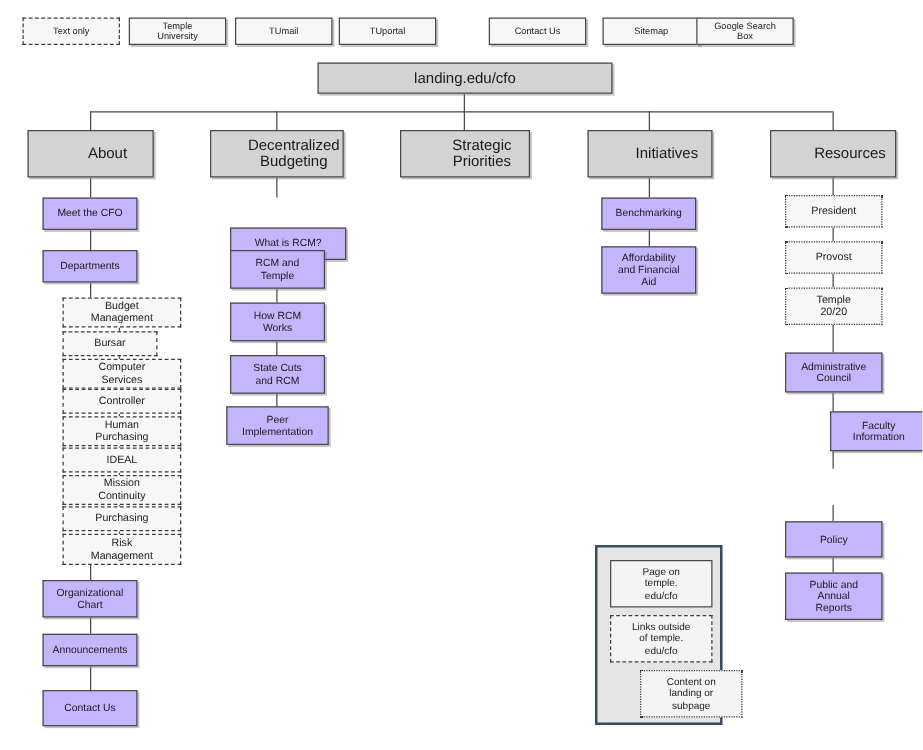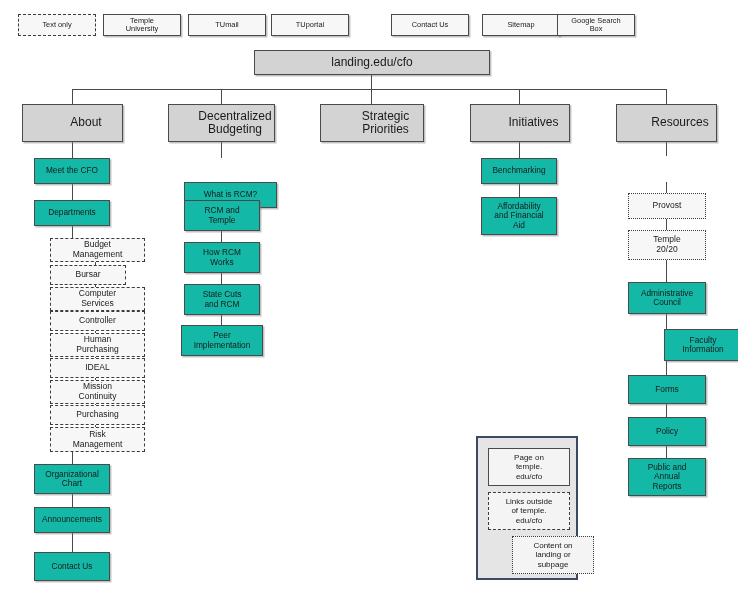--- a/index.html
+++ b/index.html
@@ -57,21 +57,21 @@
     border: 1.6px solid #4a4a4a;
     font-size: 12px;
   }
   .node.section {
     background: #d3d3d3;
     border: 1.6px solid #4a4a4a;
     font-size: 12px;
     padding-left: 29px;
   }
   .node.child {
-    background: #14b8a6;
+    background: #c4b5fd;
     font-size: 8.3px;
   }
 
   
   .vline {
     position: absolute;
     width: 1.4px;
     background: #4a4a4a;
     z-index: 1;
   }
@@ -194,33 +194,33 @@
 Implementation</div>
 
   <div class="vline" style="left:519px; top:142px; height:16px;"></div>
   <div class="node child" style="left:481px; top:158px; width:76px; height:26px;">Benchmarking</div>
   <div class="vline" style="left:519px; top:184px; height:13px;"></div>
   <div class="node child" style="left:481px; top:197px; width:76px; height:38px;">Affordability
 and Financial
 Aid</div>
 
   <div class="vline" style="left:666px; top:142px; height:14px;"></div>
+  <div class="node dotted" style="left:628px; top:156px; width:78px; height:26px;">President</div>
   <div class="vline" style="left:666px; top:182px; height:11px;"></div>
   <div class="node dotted" style="left:628px; top:193px; width:78px; height:26px;">Provost</div>
   <div class="vline" style="left:666px; top:219px; height:11px;"></div>
   <div class="node dotted" style="left:628px; top:230px; width:78px; height:30px;">Temple
 20/20</div>
   <div class="vline" style="left:666px; top:260px; height:22px;"></div>
   <div class="node child" style="left:628px; top:282px; width:78px; height:32px;">Administrative
 Council</div>
   <div class="vline" style="left:666px; top:314px; height:15px;"></div>
   <div class="node child" style="left:628px; top:329px; width:78px; height:32px;margin-left:36px;">Faculty
 Information</div>
   <div class="vline" style="left:666px; top:361px; height:14px;"></div>
-  <div class="node child" style="left:628px; top:375px; width:78px; height:29px;">Forms</div>
   <div class="vline" style="left:666px; top:404px; height:13px;"></div>
   <div class="node child" style="left:628px; top:417px; width:78px; height:29px;">Policy</div>
   <div class="vline" style="left:666px; top:446px; height:12px;"></div>
   <div class="node child" style="left:628px; top:458px; width:78px; height:38px;">Public and
 Annual
 Reports</div>
 
   <div id="legend" style="left:476px; top:436px; width:102px; height:144px;">
     <div class="legend-item solid" style="left:10px; top:10px;  width:82px; height:38px;">Page on
 temple.

